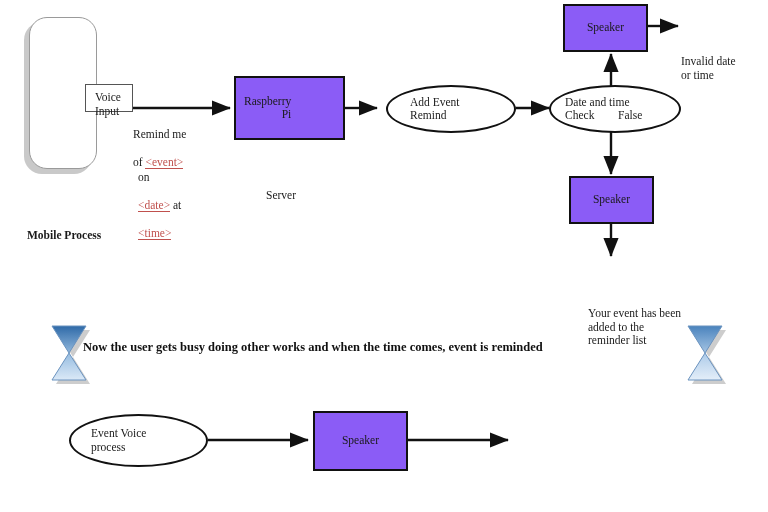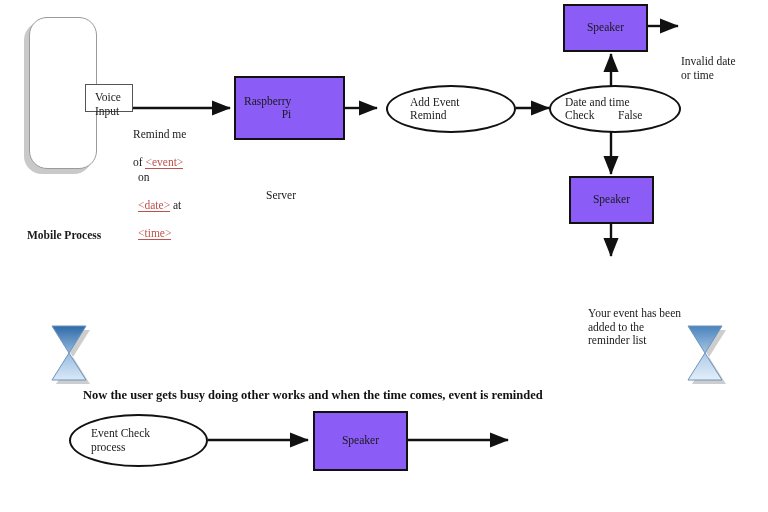--- a/index.html
+++ b/index.html
@@ -188,21 +188,21 @@
 
     <path d="M56,330 L90,330 L56,384 L90,384 Z" fill="#c4c4c4" opacity="0.85"></path>
 
     <path d="M52,326 L86,326 L52,380 L86,380 Z" fill="url(#btg)" stroke="#6b93bf" stroke-width="1"></path>
 
     <path d="M692,330 L726,330 L692,384 L726,384 Z" fill="#c4c4c4" opacity="0.85"></path>
 
     <path d="M688,326 L722,326 L688,380 L722,380 Z" fill="url(#btg2)" stroke="#6b93bf" stroke-width="1"></path>
   </svg>
 
-  <div class="banner-text" style="left:83px; top:340px;margin-top:48px;">Now the user gets busy doing other works and when the time comes, event is reminded</div>
-
-  <div class="node-ellipse" style="left:69px; top:414px; width:139px; height:53px; padding-left:20px;">Event Check
+  <div class="banner-text" style="left:83px; top:340px;">Now the user gets busy doing other works and when the time comes, event is reminded</div>
+
+  <div class="node-ellipse" style="left:69px; top:414px; width:139px; height:53px; padding-left:20px;">Event Voice
 process</div>
 
   <div class="node-box" style="left:313px; top:411px; width:95px; height:60px;">Speaker</div>
 
 
 </div>
 
 </body></html>

